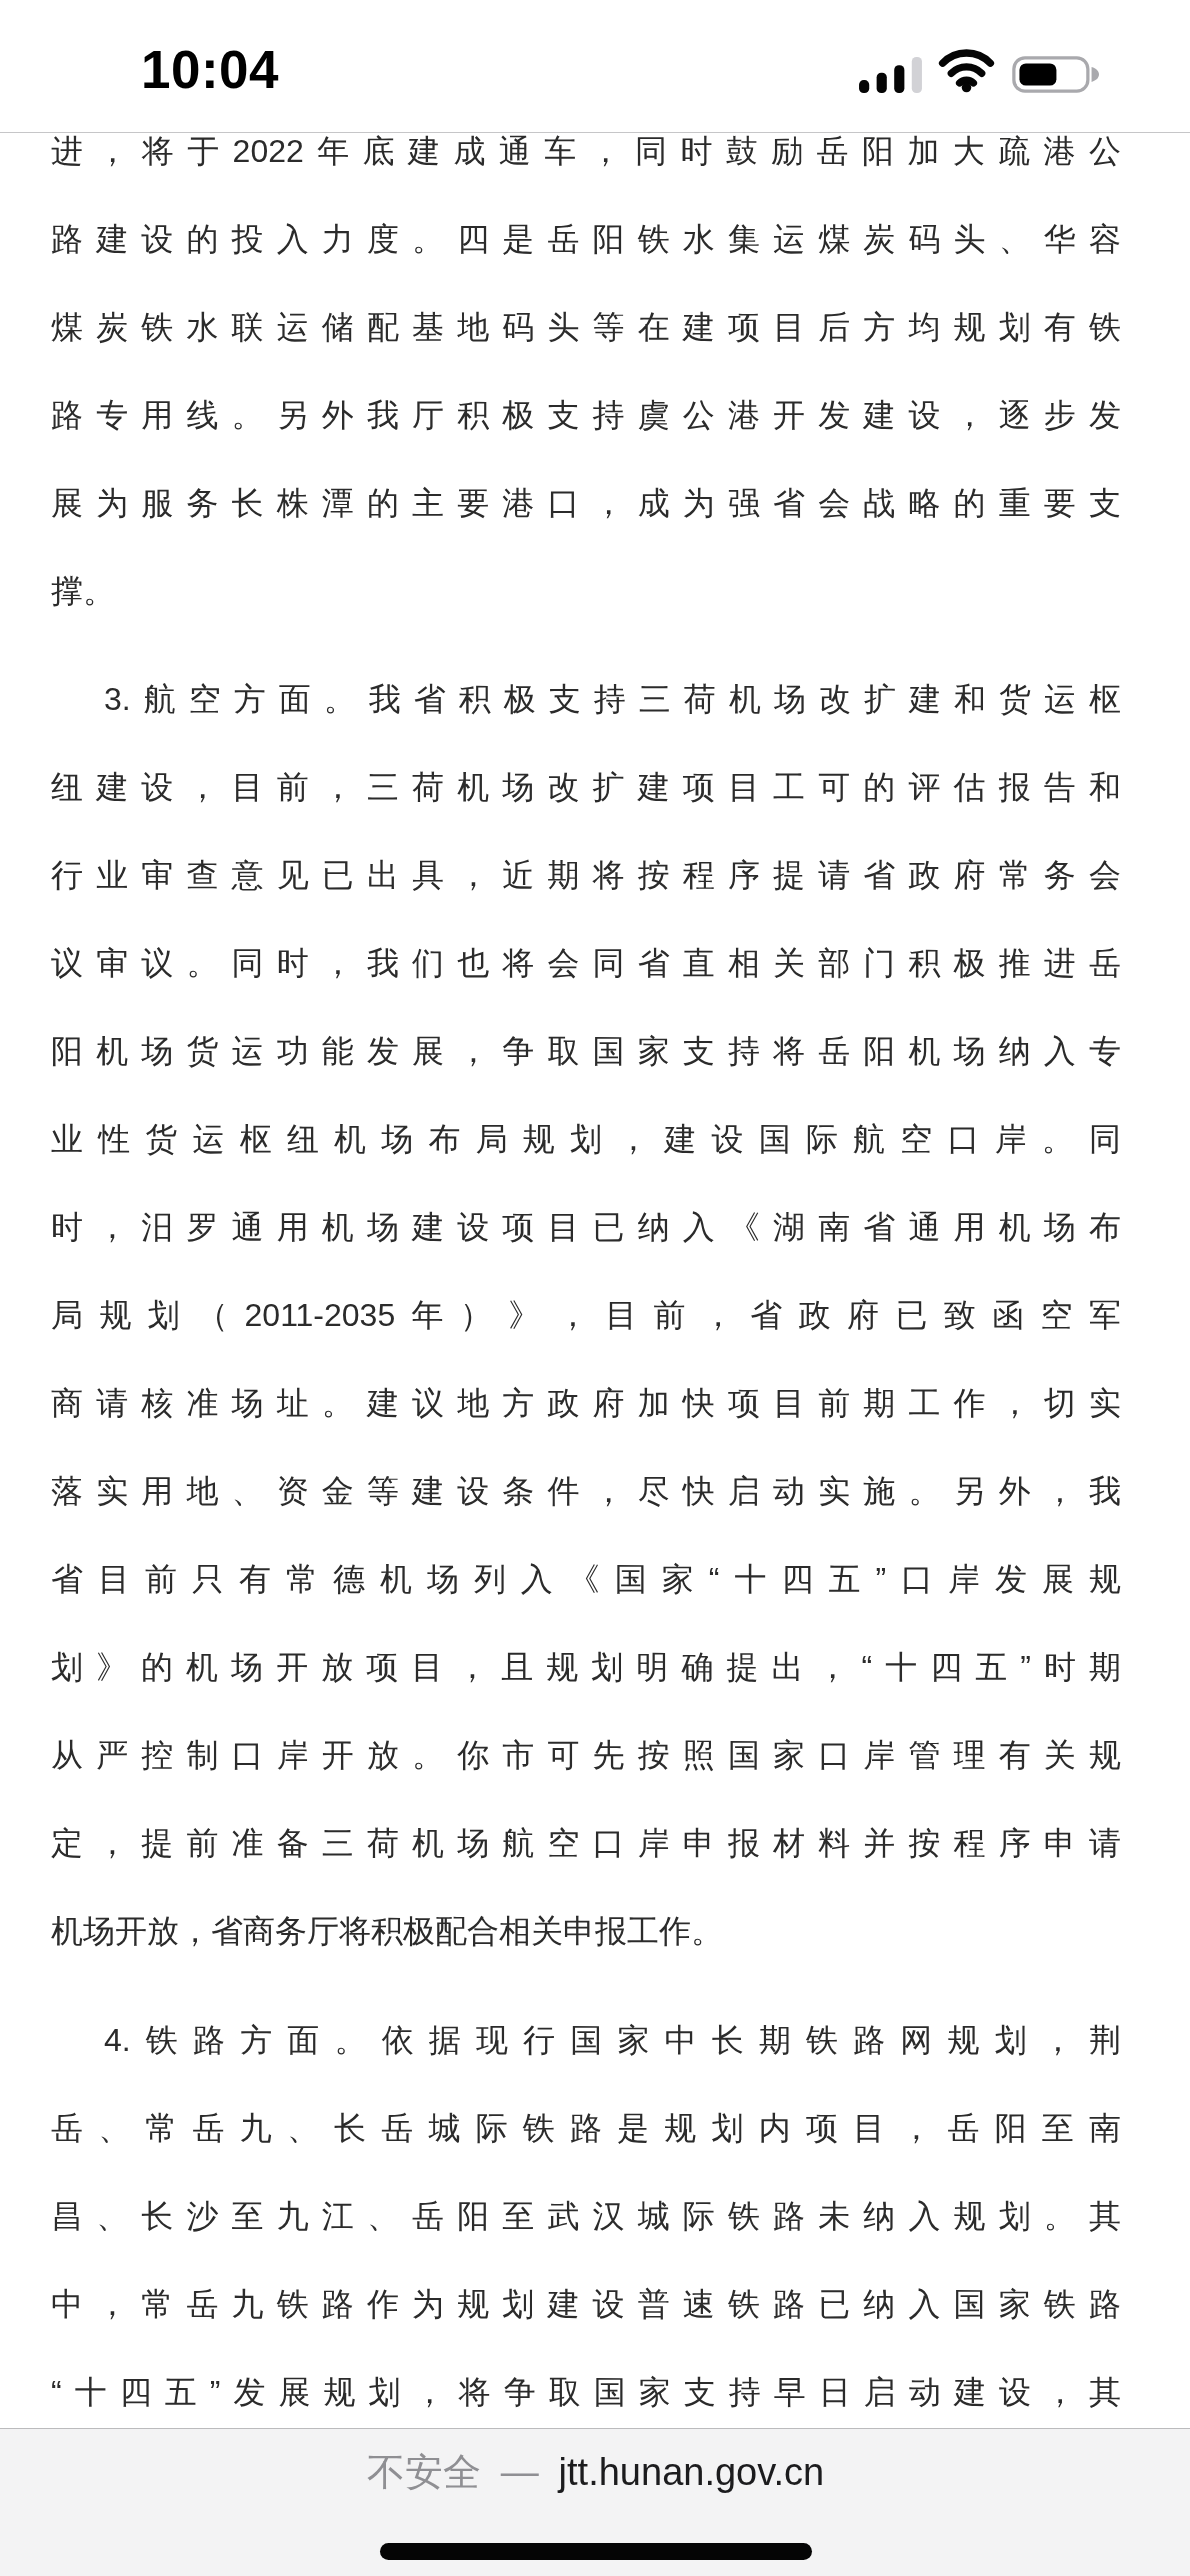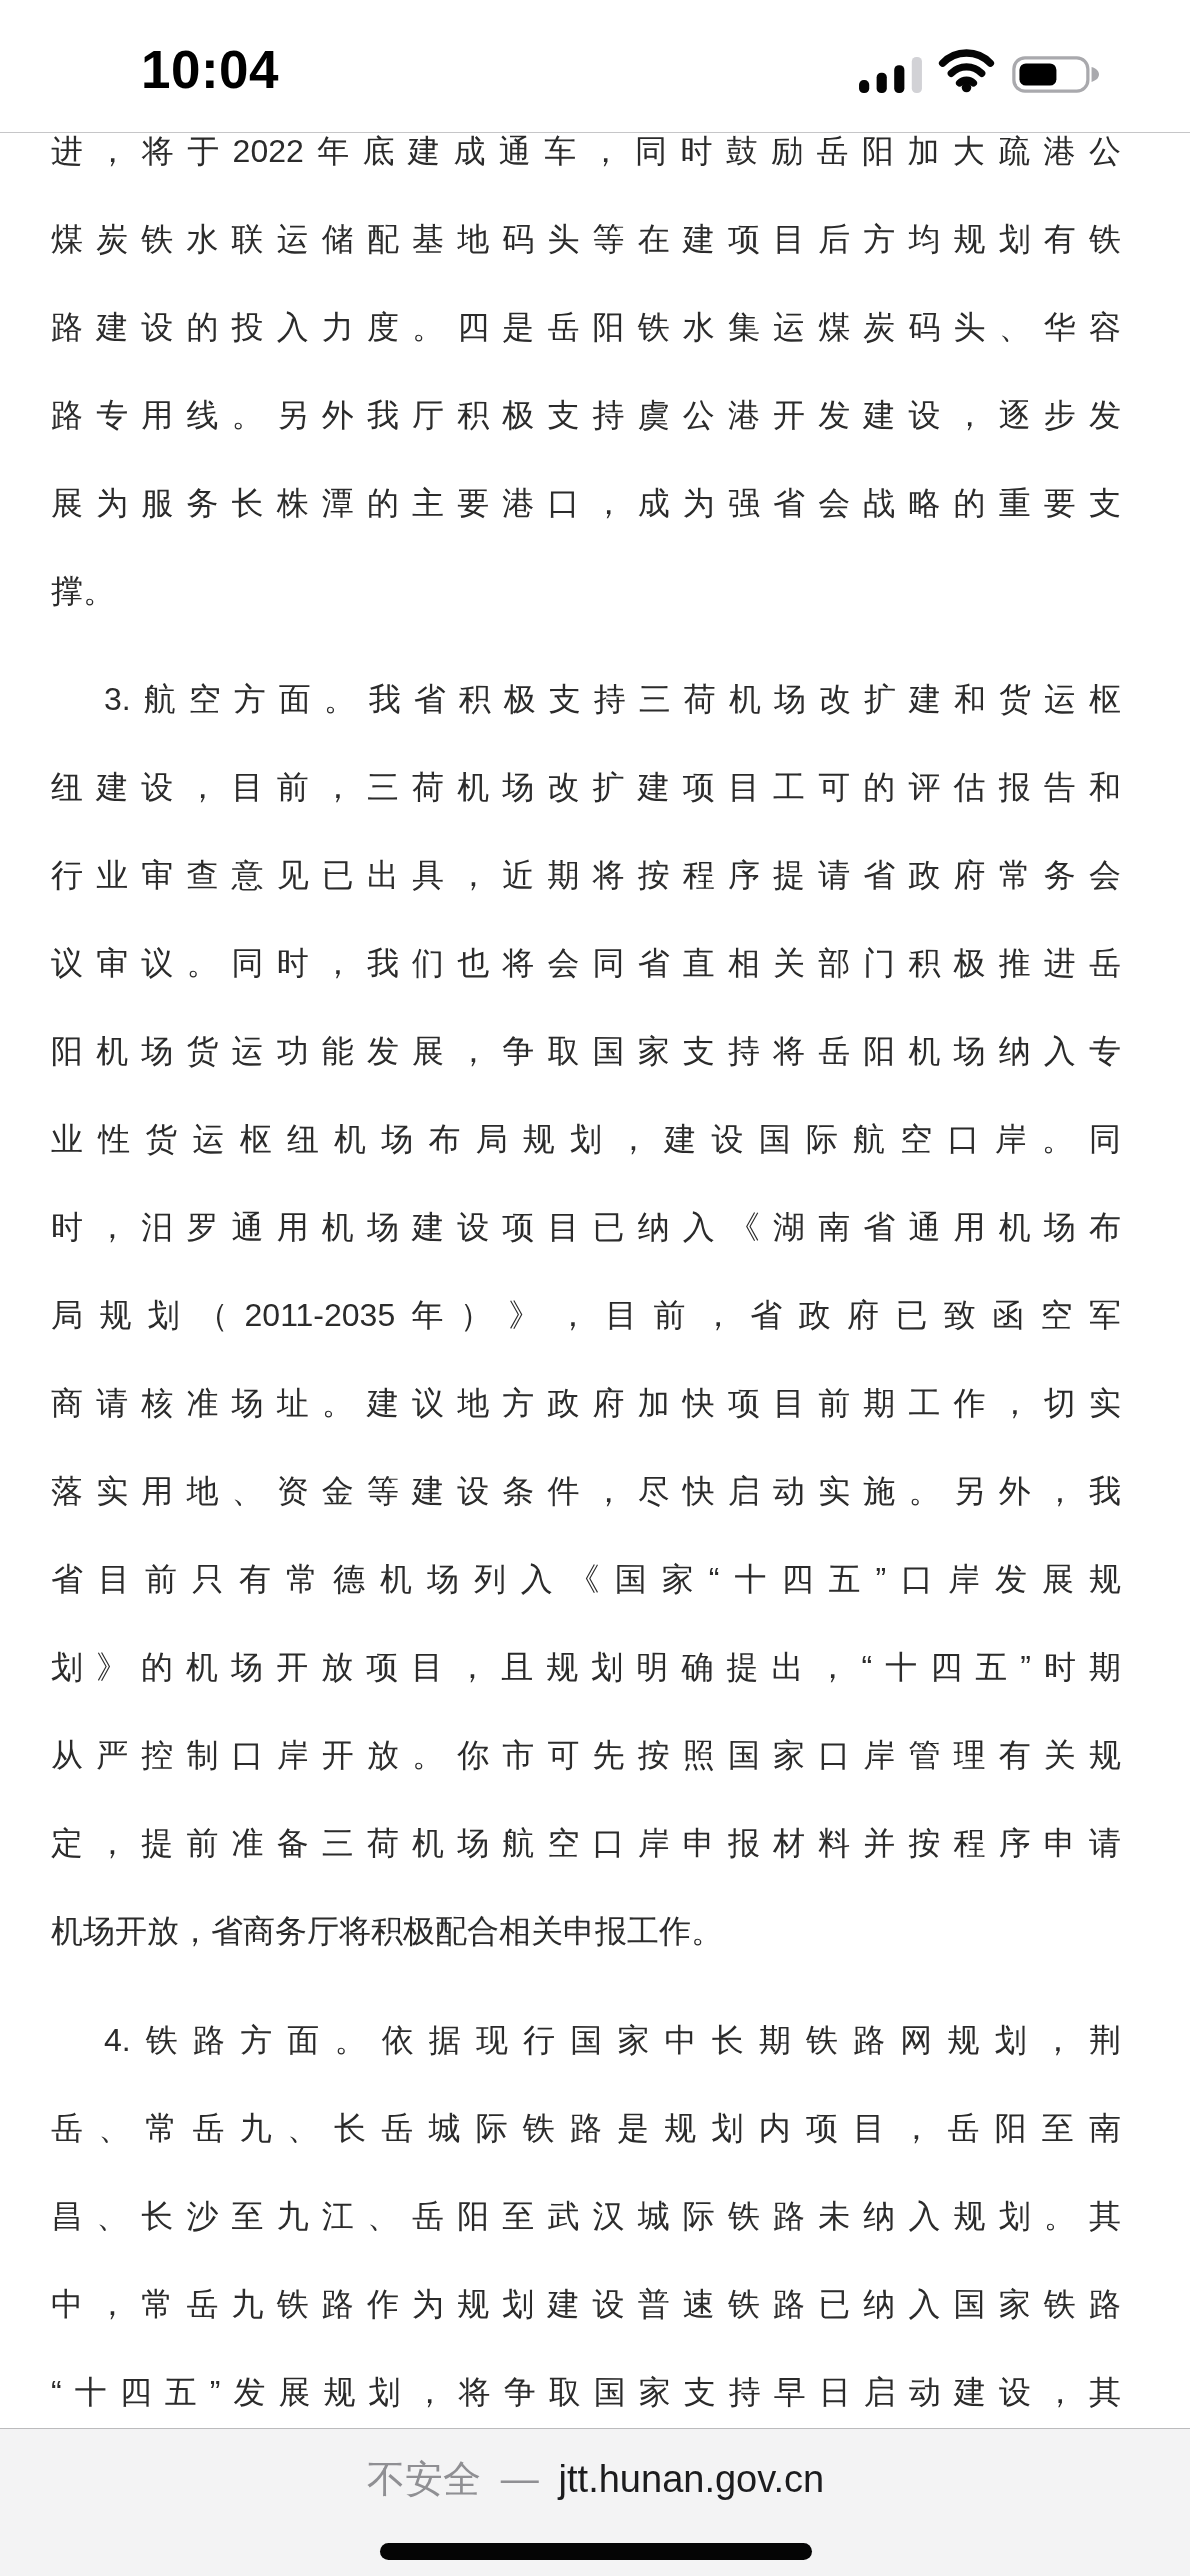--- a/index.html
+++ b/index.html
@@ -65,21 +65,21 @@
     position: absolute;
     left: 0; right: 0;
     top: 2428px;
     bottom: 0;
     background: #f3f3f4;
     border-top: 1.9px solid #bbbbbd;
     box-sizing: border-box;
     z-index: 10;
   }
   .url-text {
-    margin-top: 26px;
+    margin-top: 19px;
     text-align: center;
     font-size: 38px;
     line-height: 48px;
     white-space: nowrap;
   }
   .url-insecure  { color: #8f8f93; }
   .url-separator { color: #8f8f93; padding: 0 9.3px; }
   .url-domain    { color: #1c1c1e; }
 
   .home-indicator {
@@ -122,22 +122,22 @@
           <rect x="2" y="2" width="80" height="36" rx="12" fill="none" stroke="#a9a9ad" stroke-width="3.5"></rect>
           <rect x="8" y="8" width="40" height="24" rx="7" fill="#000000"></rect>
           <path d="M86 12 c5 1.5 8 4.5 8 8 s-3 6.5 -8 8 z" fill="#a9a9ad"></path>
         </svg>
       </span>
     </div>
   </div>
 
   <div class="content">
       <div class="line">进，将于2022年底建成通车，同时鼓励岳阳加大疏港公</div>
+      <div class="line">路建设的投入力度。四是岳阳铁水集运煤炭码头、华容</div>
       <div class="line">煤炭铁水联运储配基地码头等在建项目后方均规划有铁</div>
-      <div class="line">路建设的投入力度。四是岳阳铁水集运煤炭码头、华容</div>
       <div class="line">路专用线。另外我厅积极支持虞公港开发建设，逐步发</div>
       <div class="line">展为服务长株潭的主要港口，成为强省会战略的重要支</div>
       <div class="line short">撑。</div>
       <div class="line para">3.航空方面。我省积极支持三荷机场改扩建和货运枢</div>
       <div class="line">纽建设，目前，三荷机场改扩建项目工可的评估报告和</div>
       <div class="line">行业审查意见已出具，近期将按程序提请省政府常务会</div>
       <div class="line">议审议。同时，我们也将会同省直相关部门积极推进岳</div>
       <div class="line">阳机场货运功能发展，争取国家支持将岳阳机场纳入专</div>
       <div class="line">业性货运枢纽机场布局规划，建设国际航空口岸。同</div>
       <div class="line">时，汨罗通用机场建设项目已纳入《湖南省通用机场布</div>

